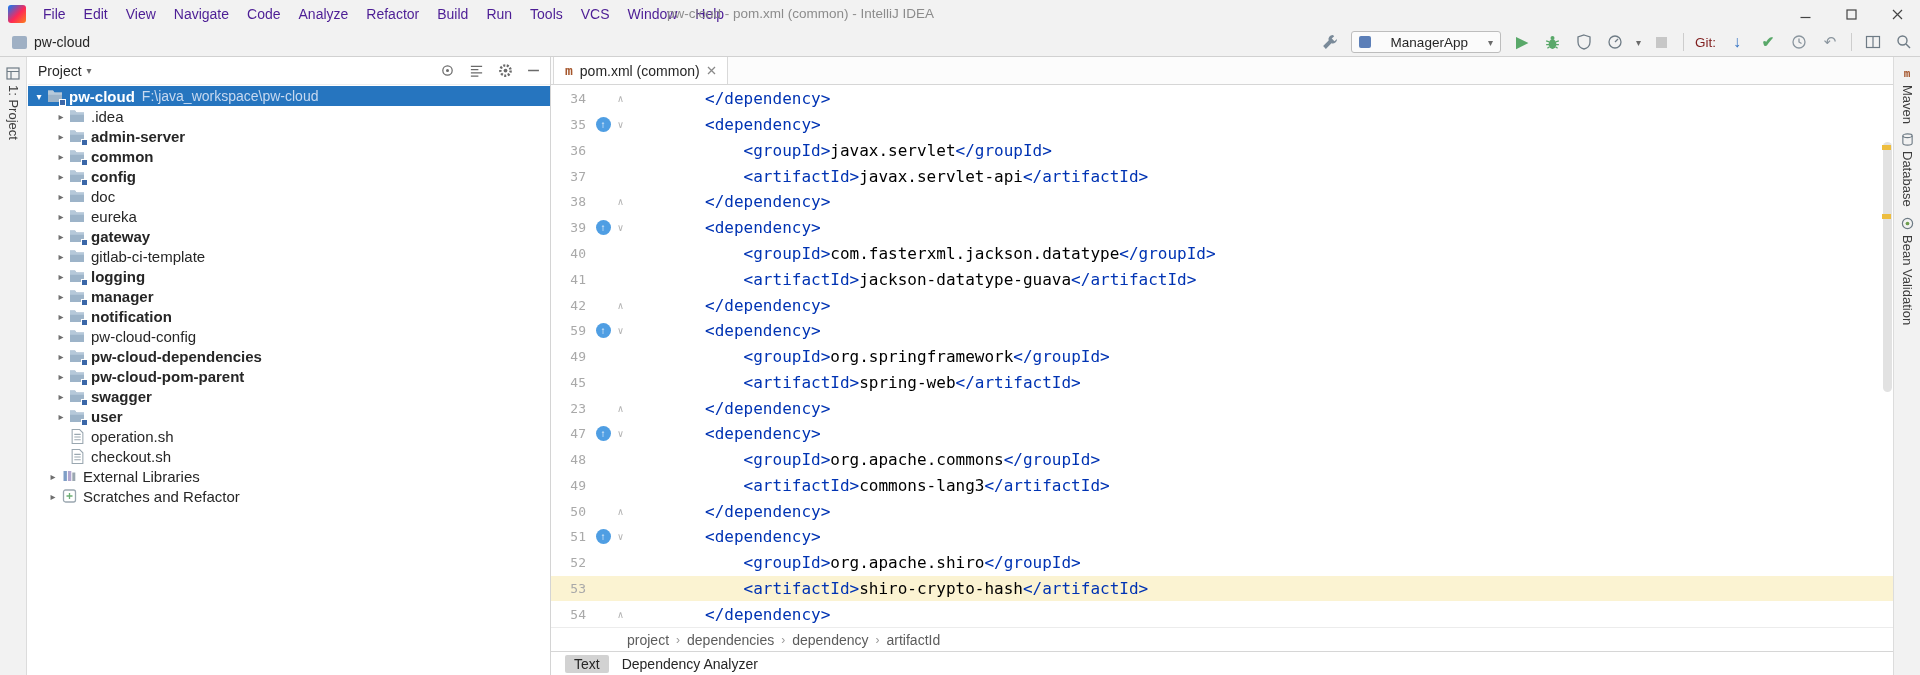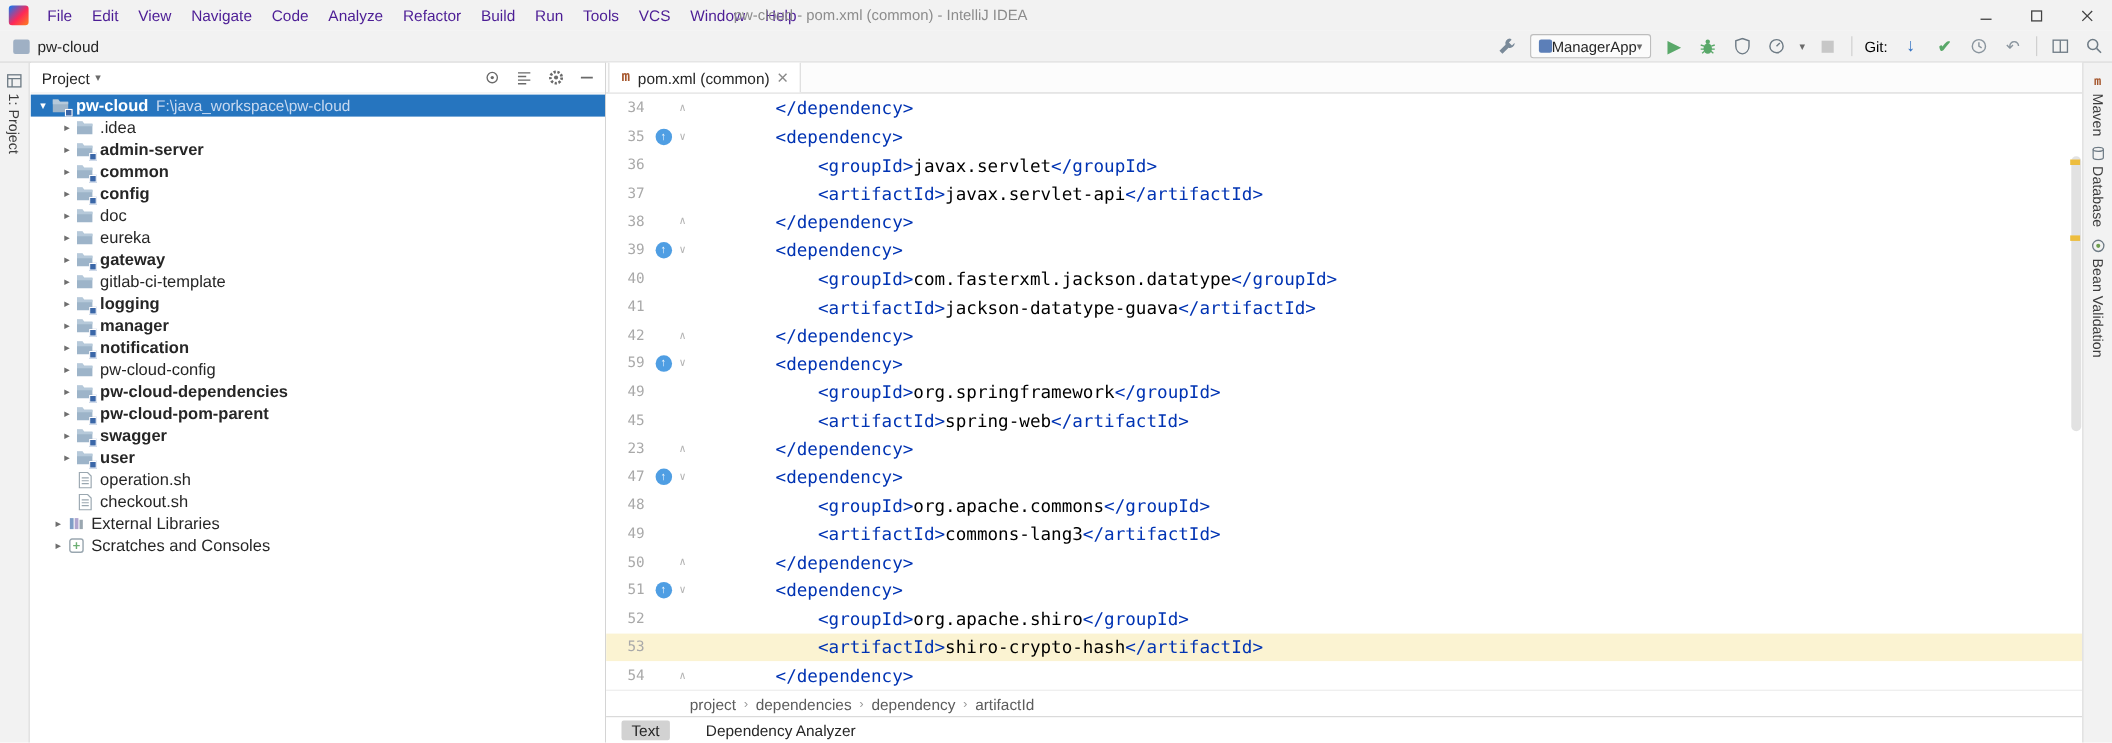--- a/index.html
+++ b/index.html
@@ -14,25 +14,25 @@
   .menus{display:flex;align-items:center;}
   .menu-item{padding:0 9px;font-size:14px;line-height:28px;color:#4c1d95;cursor:default;}
   .win-title{position:absolute;left:667px;top:0;line-height:28px;font-size:13.5px;color:#8c8c8c;white-space:nowrap;}
   .win-controls{position:absolute;right:0;top:0;height:28px;display:flex;}
   .win-btn{width:46px;height:28px;display:flex;align-items:center;justify-content:center;}
   .toolbar{position:absolute;top:28px;left:0;right:0;height:29px;background:#f2f2f2;border-bottom:1px solid #d1d1d1;display:flex;align-items:center;}
   .nav-left{display:flex;align-items:center;gap:7px;padding-left:12px;font-size:14px;}
   .nav-icon{width:15px;height:13px;border-radius:2px;background:#9fb0c4;flex:none;}
   .toolbar-right{position:absolute;right:6px;top:0;height:28px;display:flex;align-items:center;gap:11px;}
   .tb-icon{display:flex;align-items:center;justify-content:center;width:20px;height:20px;}
-  .run-combo{display:flex;align-items:center;gap:0;height:22px;border:1px solid #bdbdbd;border-radius:3px;background:#fbfbfb;padding:0 7px;font-size:13.5px;}
+  .run-combo{display:flex;align-items:center;gap:20px;height:22px;border:1px solid #bdbdbd;border-radius:3px;background:#fbfbfb;padding:0 7px;font-size:13.5px;}
   .combo-icon{width:12px;height:12px;border-radius:2px;background:#5c7fb8;flex:none;}
   .caret{font-size:10px;color:#6a6a6a;}
   .tool-sep{width:1px;height:18px;background:#cdcdcd;}
-  .git-label{font-size:13.5px;color:#000000;}
+  .git-label{font-size:13.5px;color:#7f1d1d;}
   .glyph-green{color:#59a869;font-size:15px;font-weight:bold;}
   .glyph-blue{color:#3574c4;font-size:16px;font-weight:bold;}
   .glyph-gray{color:#8a959e;font-size:15px;}
   .stop-sq{width:11px;height:11px;background:#c7c7c7;}
   
   .stripe{position:absolute;top:57px;bottom:0;width:27px;background:#f2f2f2;overflow:hidden;}
   .stripe-left{left:0;border-right:1px solid #dcdcdc;}
   .stripe-right{right:0;border-left:1px solid #dcdcdc;}
   .stripe-btn{position:absolute;left:0;right:0;display:flex;flex-direction:column;align-items:center;gap:5px;}
   .vtext{writing-mode:vertical-rl;font-size:13px;color:#3c3c3c;white-space:nowrap;}
@@ -61,21 +61,21 @@
   .gicon{width:20px;flex:none;display:flex;justify-content:center;}
   .blue-dot{width:15px;height:15px;border-radius:50%;background:#4f9ee3;color:#fff;font-size:10px;line-height:15px;text-align:center;font-family:"Liberation Sans",sans-serif;}
   .fold{width:15px;flex:none;text-align:center;color:#b3b3b3;font-size:10px;}
   .code-text{white-space:pre;}
   .seg-t{color:#0033b3;}
   .seg-x{color:#000;}
   .scroll-thumb{position:absolute;right:1px;top:85px;width:9px;height:250px;background:#e2e2e2;border-radius:5px;}
   .stripe-mark{position:absolute;right:2px;width:9px;height:5px;background:#edbd3e;}
   .breadcrumbs{position:absolute;left:0;right:0;bottom:24px;height:24px;background:#fff;border-top:1px solid #ececec;display:flex;align-items:center;gap:7px;padding-left:76px;font-size:14px;color:#5c5c5c;}
   .crumb-sep{color:#9a9a9a;font-size:12px;}
-  .bottom-tabs{position:absolute;left:0;right:0;bottom:0;height:24px;background:#fff;border-top:1px solid #d6d6d6;display:flex;align-items:center;gap:24px;padding-left:14px;font-size:14px;}
+  .bottom-tabs{position:absolute;left:0;right:0;bottom:0;height:24px;background:#fff;border-top:1px solid #d6d6d6;display:flex;align-items:center;gap:4px;padding-left:14px;font-size:14px;}
   .btab{padding:1px 9px;color:#262626;border-radius:2px;}
   .btab.active{background:#d2d2d2;}
   svg{display:block;}
 </style>
 </head>
 <body>
 
 <div class="menubar">
   <div class="logo"></div>
   <div class="menus">
@@ -427,21 +427,21 @@
         <span class="label">External Libraries</span>
       </div>
       <div class="tree-row" style="padding-left: 18px;">
         <span class="arrow">▸</span>
         <span class="t-icon">
           <svg width="15" height="14" viewBox="0 0 14 14">
             <rect x="1" y="1" width="12" height="12" rx="2" fill="none" stroke="#9aa7b0" stroke-width="1.3"></rect>
             <path d="M4 7h6M7 4v6" stroke="#6cae73" stroke-width="1.3"></path>
           </svg>
         </span>
-        <span class="label">Scratches and Consoles</span>
+        <span class="label">Scratches and Refactor</span>
       </div>
     </div>
 </div>
 
 <div class="editor">
   <div class="tabs-row">
     <div class="edit-tab">
       <span class="mvn-m">m</span>
       <span>pom.xml (common)</span>
       <svg width="9" height="9" viewBox="0 0 9 9">

